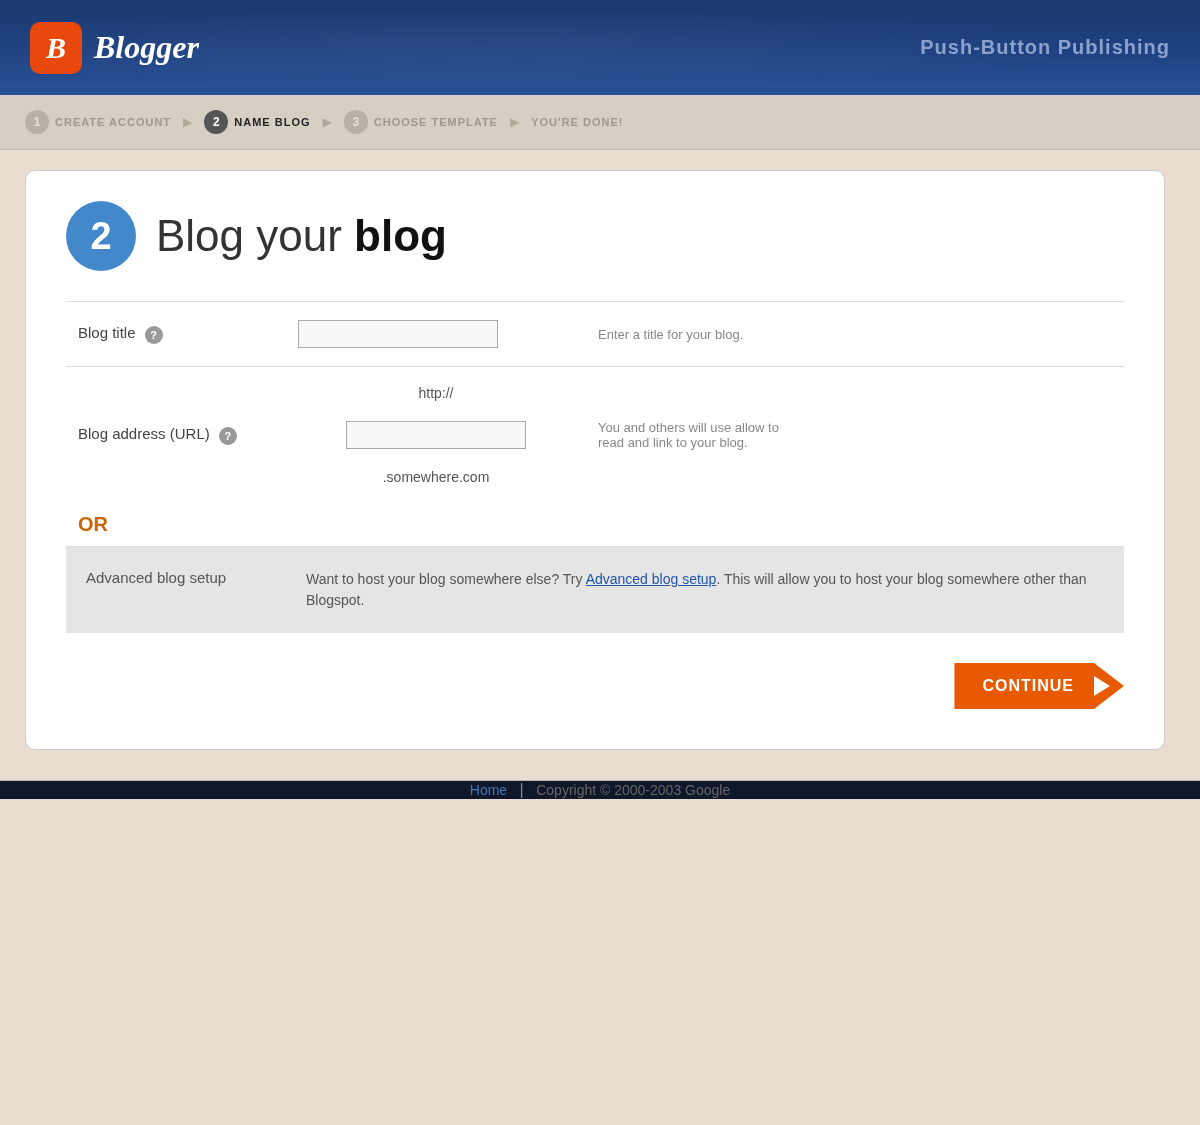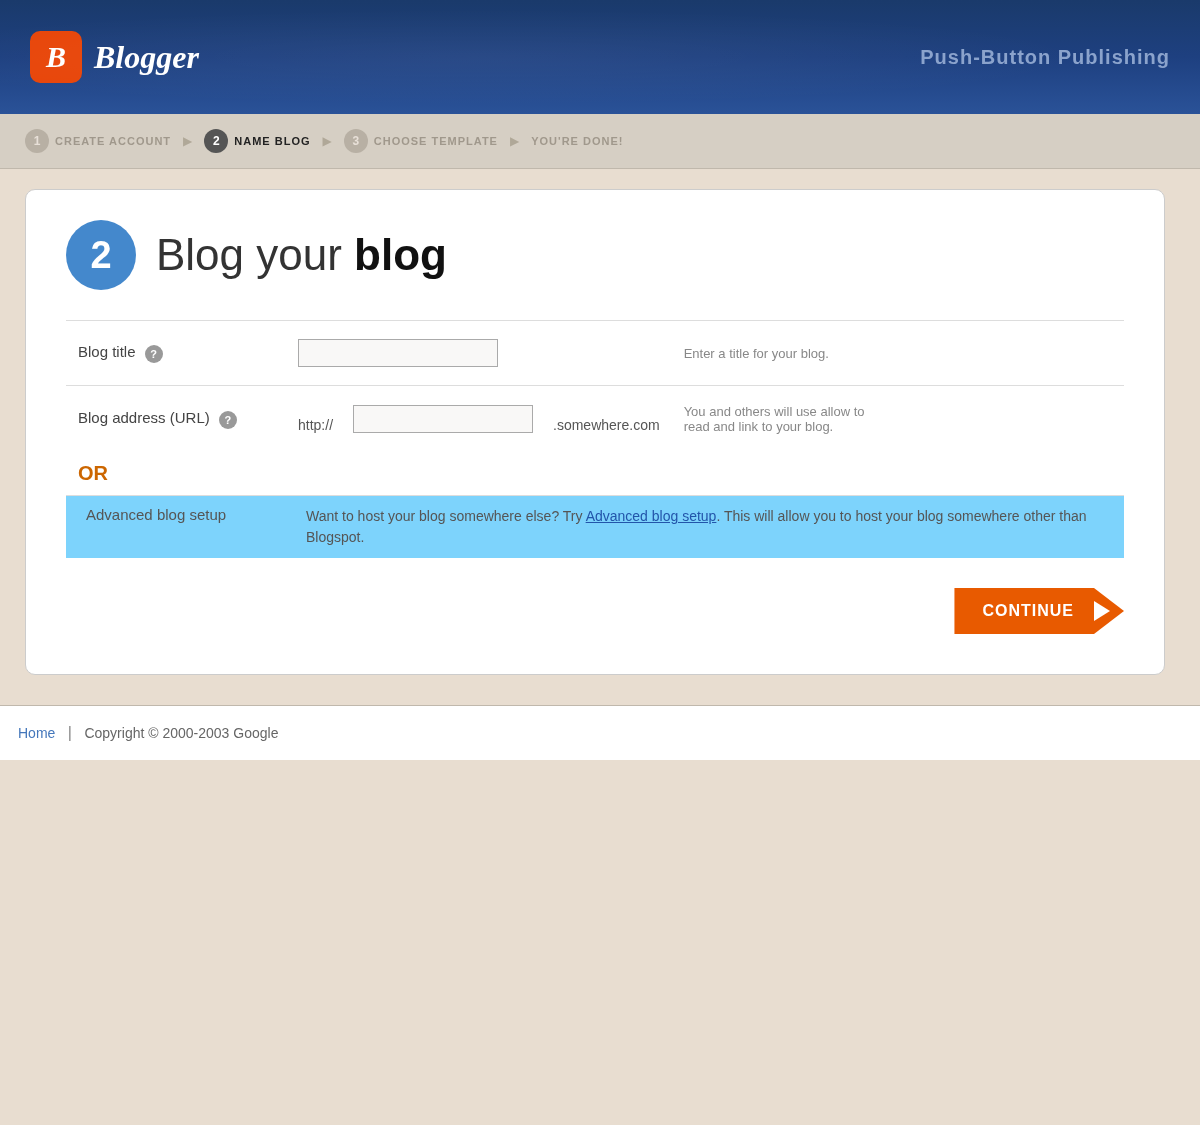--- a/index.html
+++ b/index.html
@@ -5,21 +5,21 @@
     * { box-sizing: border-box; margin: 0; padding: 0; }
     body {
       font-family: Arial, Helvetica, sans-serif;
       background-color: #e8ddd0;
       min-height: 1125px;
     }
 
     
     .header {
       background: linear-gradient(180deg, #1a3a6b 0%, #1e4080 50%, #2a5298 100%);
-      height: 114px;
+      height: 95px;
       display: flex;
       align-items: center;
       justify-content: space-between;
       padding: 0 30px;
       position: relative;
     }
     .header::before {
       content: '';
       position: absolute;
       top: 0; left: 0; right: 0; bottom: 0;
@@ -199,24 +199,25 @@
       border: 1px solid #aaa;
       padding: 5px 8px;
       font-size: 14px;
       background: #f9f8f7;
     }
     .title-input {
       width: 200px;
     }
     .url-area {
       display: flex;
-      align-items: flex-end;
+      align-items: center;
       gap: 20px;
       font-size: 14px;
       color: #444;
+      flex-direction: column;
     }
     .url-prefix {
       font-size: 14px;
       color: #555;
     }
     .url-input {
       width: 180px;
     }
     .url-suffix {
       font-size: 14px;
@@ -231,22 +232,22 @@
     .or-text {
       color: #cc6600;
       font-size: 20px;
       font-weight: bold;
       padding-left: 0;
       margin-top: 32px;
     }
 
     
     .advanced-row td {
-      background: #7dd3fc;
-      padding: 10px 20px;
+      background: #e5e5e5;
+      padding: 22px 20px;
       vertical-align: top;
       margin-left: 37px;
     }
     .advanced-label {
       color: #555;
       font-size: 15px;
       width: 220px;
     }
     .advanced-desc {
       color: #555;
@@ -277,23 +278,22 @@
       padding: 14px 50px 14px 28px;
       clip-path: polygon(0 0, calc(100% - 30px) 0, 100% 50%, calc(100% - 30px) 100%, 0 100%);
       text-transform: uppercase;
       display: flex;
       align-items: center;
       gap: 10px;
     }
 
     
     .footer {
-      background: #ffffff;
-      text-align: left;
-      padding: 18px;
+      background: #0f172a;
+      text-align: center;
       margin-top: 10px;
       border-top: 1px solid #c0b8ac;
     }
     .footer-link {
       color: #4477bb;
       text-decoration: none;
       font-size: 14px;
     }
     .footer-sep {
       color: #888;

